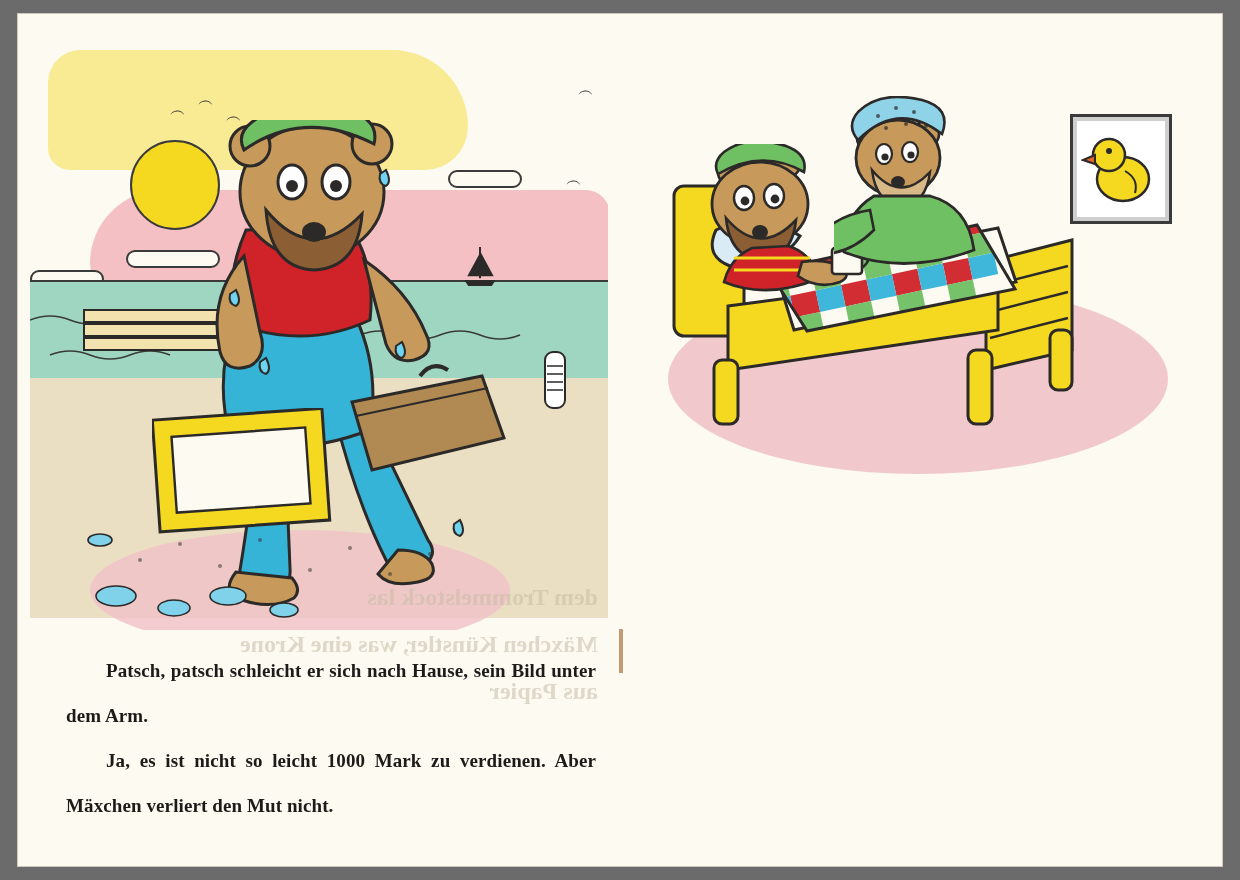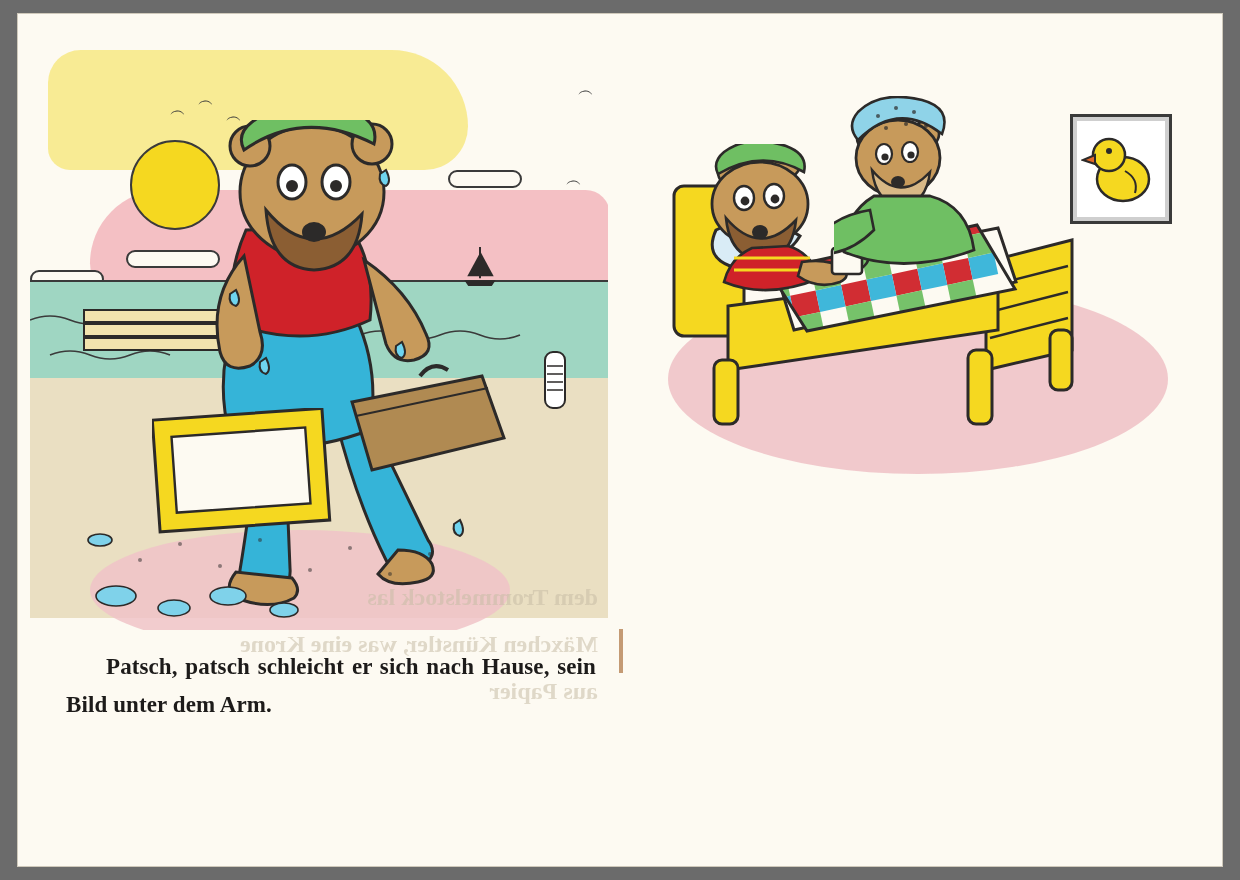--- a/index.html
+++ b/index.html
@@ -161,22 +161,22 @@
     position: absolute;
     left: 8px; top: 10px;
     width: 78px; height: 80px;
   }
 
   
   .textblock {
     position: absolute;
     color: #1d1b1a;
     font-weight: bold;
-    font-size: 23px;
-    line-height: 38px;
+    font-size: 19px;
+    line-height: 45px;
     text-align: justify;
     letter-spacing: .1px;
   }
   .textblock p { margin: 0; text-indent: 40px; }
   .text-left {
     left: 48px;
     top: 634px;
     width: 530px;
   }
   .ghost {
@@ -316,20 +316,21 @@
           </g>
         </svg>
       </div>
 
       <div class="ghost ghost-left">dem Trommelstock las
 Mäxchen Künstler, was eine Krone
 aus Papier</div>
 
       <div class="textblock text-left">
         <p>Patsch, patsch schleicht er sich nach Hause, sein Bild unter dem Arm.</p>
+        <p>Ja, es ist nicht so leicht 1000 Mark zu verdienen. Aber Mäxchen verliert den Mut nicht.</p>
       </div>
     </div>
 
     <div class="half right">
 
       <div class="illus illus-right">
         <div class="room"></div>
         <div class="rug"></div>
 
         <div class="picframe">

